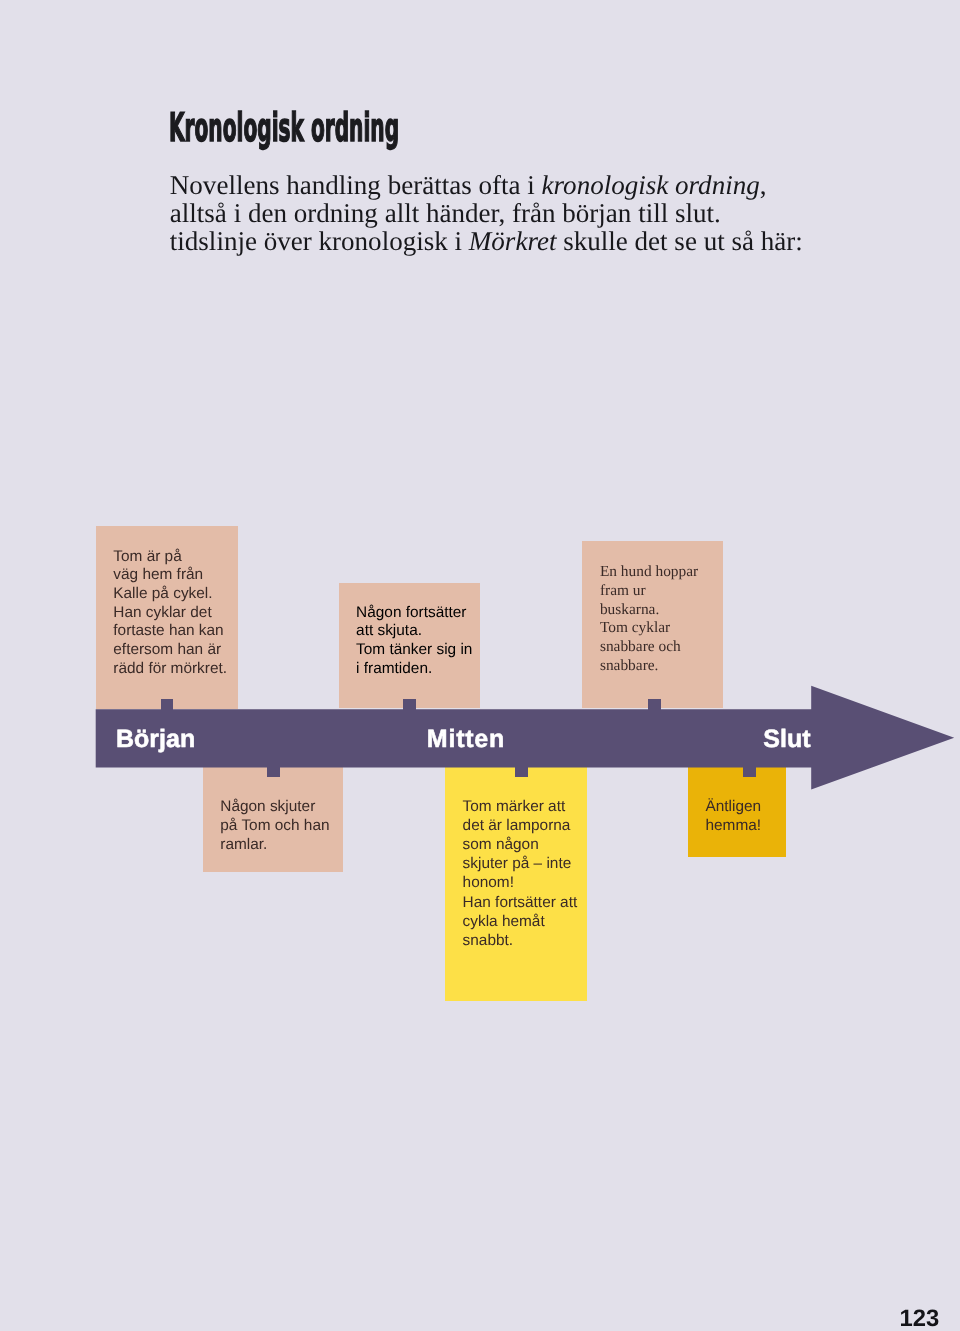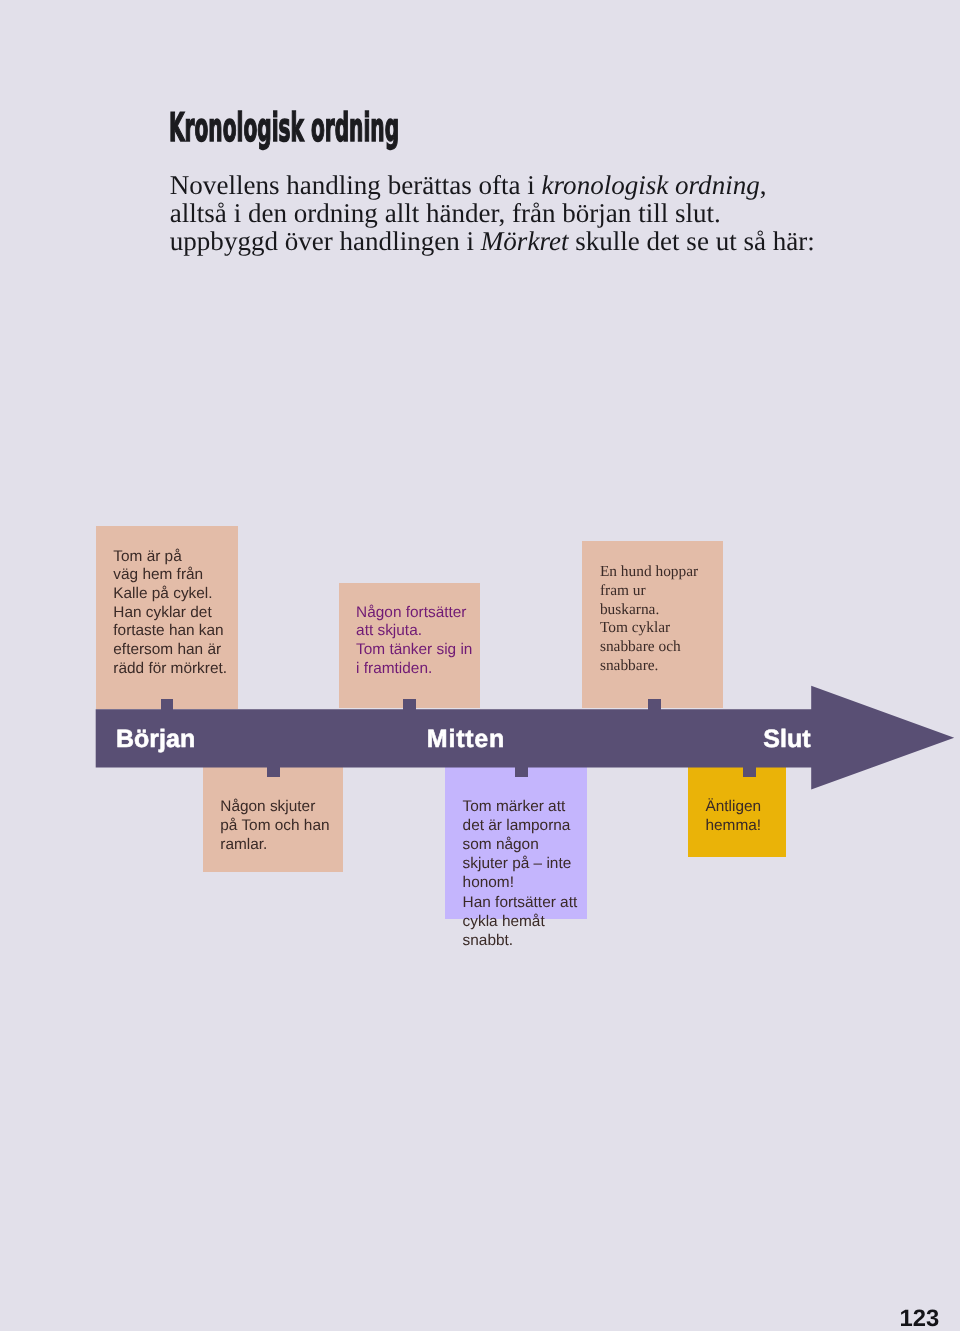--- a/index.html
+++ b/index.html
@@ -87,55 +87,55 @@
 </head>
 <body style="background: rgb(226, 224, 234);">
 
 <div class="page">
 
   <h1 class="heading">Kronologisk ordning</h1>
 
   <div class="intro">
       <span class="ln"><span>Novellens handling berättas ofta i </span><i>kronologisk ordning</i><span>,</span></span>
       <span class="ln"><span>alltså i den ordning allt händer, från början till slut.</span></span>
-      <span class="ln"><span>uppbyggd över handlingen i </span><i>Mörkret</i><span> skulle det se ut så här:</span></span>
+      <span class="ln"><span>tidslinje över kronologisk i </span><i>Mörkret</i><span> skulle det se ut så här:</span></span>
     </div>
 
   <div class="timeline">
 
     <div class="tbox up" style="left: 95.8px; top: 525.5px; width: 142.5px; height: 183px; background: rgb(227, 188, 168); color: rgb(58, 42, 39);">
       <div class="txt" style="bottom:29.9px;">Tom är på
 väg hem från
 Kalle på cykel.
 Han cyklar det
 fortaste han kan
 eftersom han är
 rädd för mörkret.</div>
     </div>
-    <div class="tbox up" style="left: 338.6px; top: 582.7px; width: 141.4px; height: 125.8px; background: rgb(227, 188, 168); color: #701a75;">
+    <div class="tbox up" style="left: 338.6px; top: 582.7px; width: 141.4px; height: 125.8px; background: rgb(227, 188, 168); color: #000000;">
       <div class="txt" style="bottom:29.9px;">Någon fortsätter
 att skjuta.
 Tom tänker sig in
 i framtiden.</div>
     </div>
     <div class="tbox up" style="left: 582.4px; top: 540.8px; width: 140.8px; height: 167.7px; background: rgb(227, 188, 168); color: rgb(58, 42, 39);">
       <div class="txt" style="bottom:32.9px;font-family:Liberation Serif, serif;">En hund hoppar
 fram ur
 buskarna.
 Tom cyklar
 snabbare och
 snabbare.</div>
     </div>
 
     <div class="tbox down" style="left: 202.8px; top: 767.1px; width: 140.4px; height: 104.8px; background: rgb(227, 188, 168); color: rgb(58, 42, 39); padding-left: 32px;">
       <div class="txt" style="top:29.8px;">Någon skjuter
 på Tom och han
 ramlar.</div>
     </div>
-    <div class="tbox down" style="left: 445.1px; top: 767.1px; width: 141.6px; height: 152px; background: #c4b5fd; color: rgb(58, 42, 39);">
+    <div class="tbox down" style="left: 445.1px; top: 767.1px; width: 141.6px; height: 234px; background: #fde047; color: rgb(58, 42, 39);">
       <div class="txt" style="top:29.8px;">Tom märker att
 det är lamporna
 som någon
 skjuter på – inte
 honom!
 Han fortsätter att
 cykla hemåt
 snabbt.</div>
     </div>
     <div class="tbox down" style="left: 688px; top: 767.1px; width: 98px; height: 89.7px; background: #eab308; color: rgb(58, 42, 39);">

